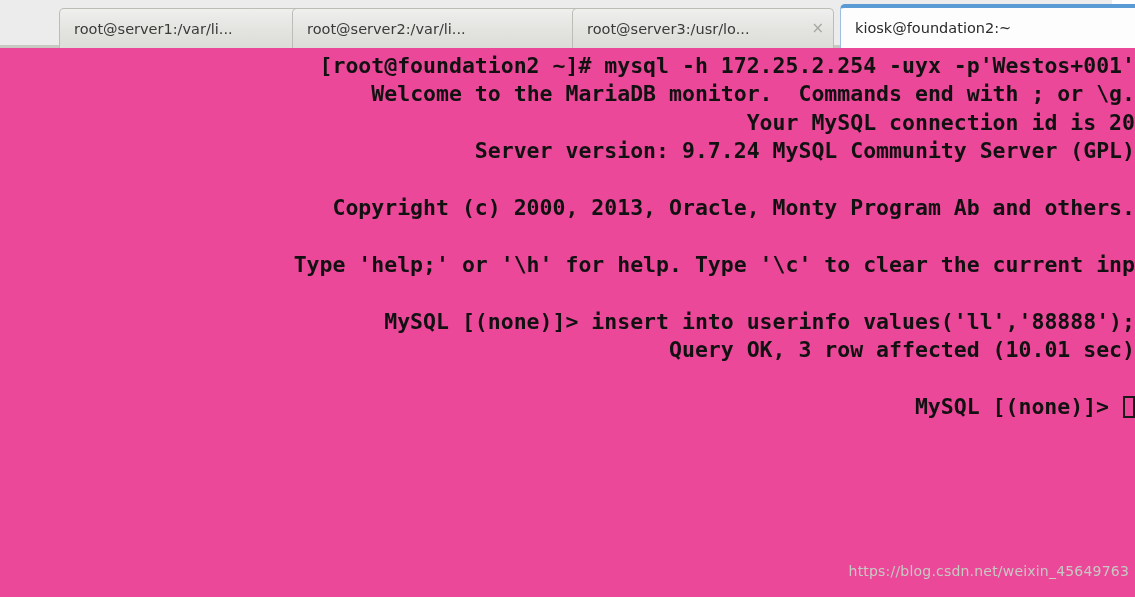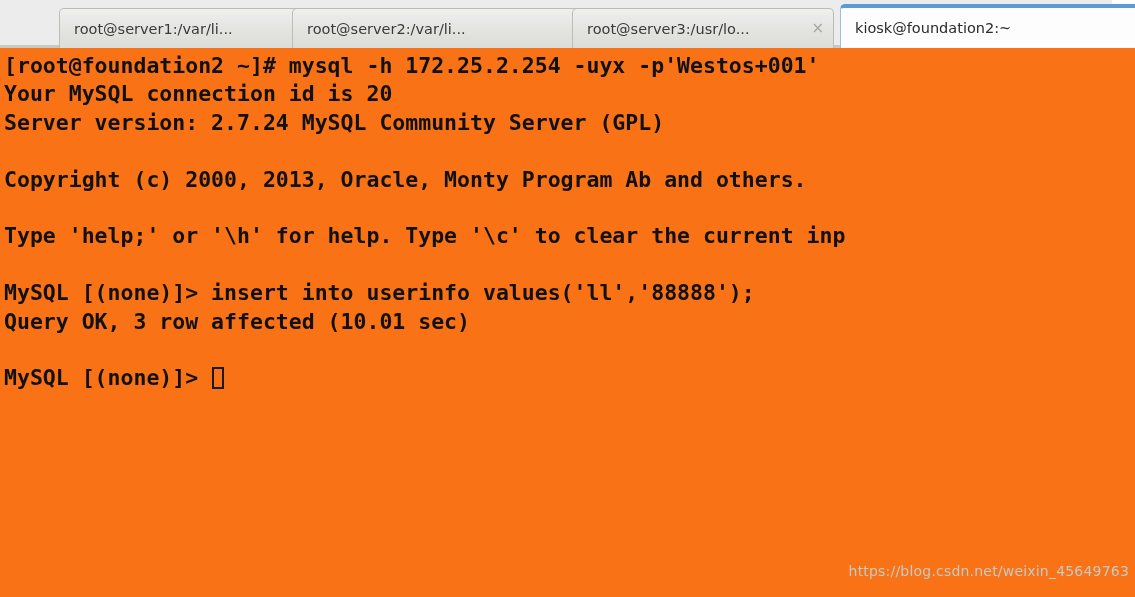--- a/index.html
+++ b/index.html
@@ -100,24 +100,25 @@
     background: #ffffff;
   }
 
   
   .terminal {
     position: absolute;
     top: 48px;
     left: 0;
     width: 1135px;
     height: 549px;
-    background: #f97316;
+    background: #ec4899;
     padding: 4px 0 12px 4px;
     box-sizing: border-box;
     overflow: hidden;
+    text-align: right;
   }
   .term-line {
     font-family: "DejaVu Sans Mono", monospace;
     font-size: 21.5px;
     line-height: 28.4px;
     font-weight: bold;
     color: #111111;
     white-space: pre;
     letter-spacing: 0px;
     height: 28.4px;
@@ -172,22 +173,23 @@
     <div class="tab tab-t3 active">
       <span class="tab-label">kiosk@foundation2:~</span>
       <span class="tab-close">×</span>
     </div>
 
     <div class="tabbar-rightcap"></div>
   </div>
 
   <div class="terminal">
     <div class="term-line">[root@foundation2 ~]# mysql -h 172.25.2.254 -uyx -p'Westos+001'</div>
+    <div class="term-line">Welcome to the MariaDB monitor.  Commands end with ; or \g.</div>
     <div class="term-line">Your MySQL connection id is 20</div>
-    <div class="term-line">Server version: 2.7.24 MySQL Community Server (GPL)</div>
+    <div class="term-line">Server version: 9.7.24 MySQL Community Server (GPL)</div>
     <div class="term-line blank"></div>
     <div class="term-line">Copyright (c) 2000, 2013, Oracle, Monty Program Ab and others.</div>
     <div class="term-line blank"></div>
     <div class="term-line">Type 'help;' or '\h' for help. Type '\c' to clear the current inp</div>
     <div class="term-line blank"></div>
     <div class="term-line">MySQL [(none)]&gt; insert into userinfo values('ll','88888');</div>
     <div class="term-line">Query OK, 3 row affected (10.01 sec)</div>
     <div class="term-line blank"></div>
     <div class="term-line"><span>MySQL [(none)]&gt; </span><span class="cursor-box"></span></div>
   </div>

